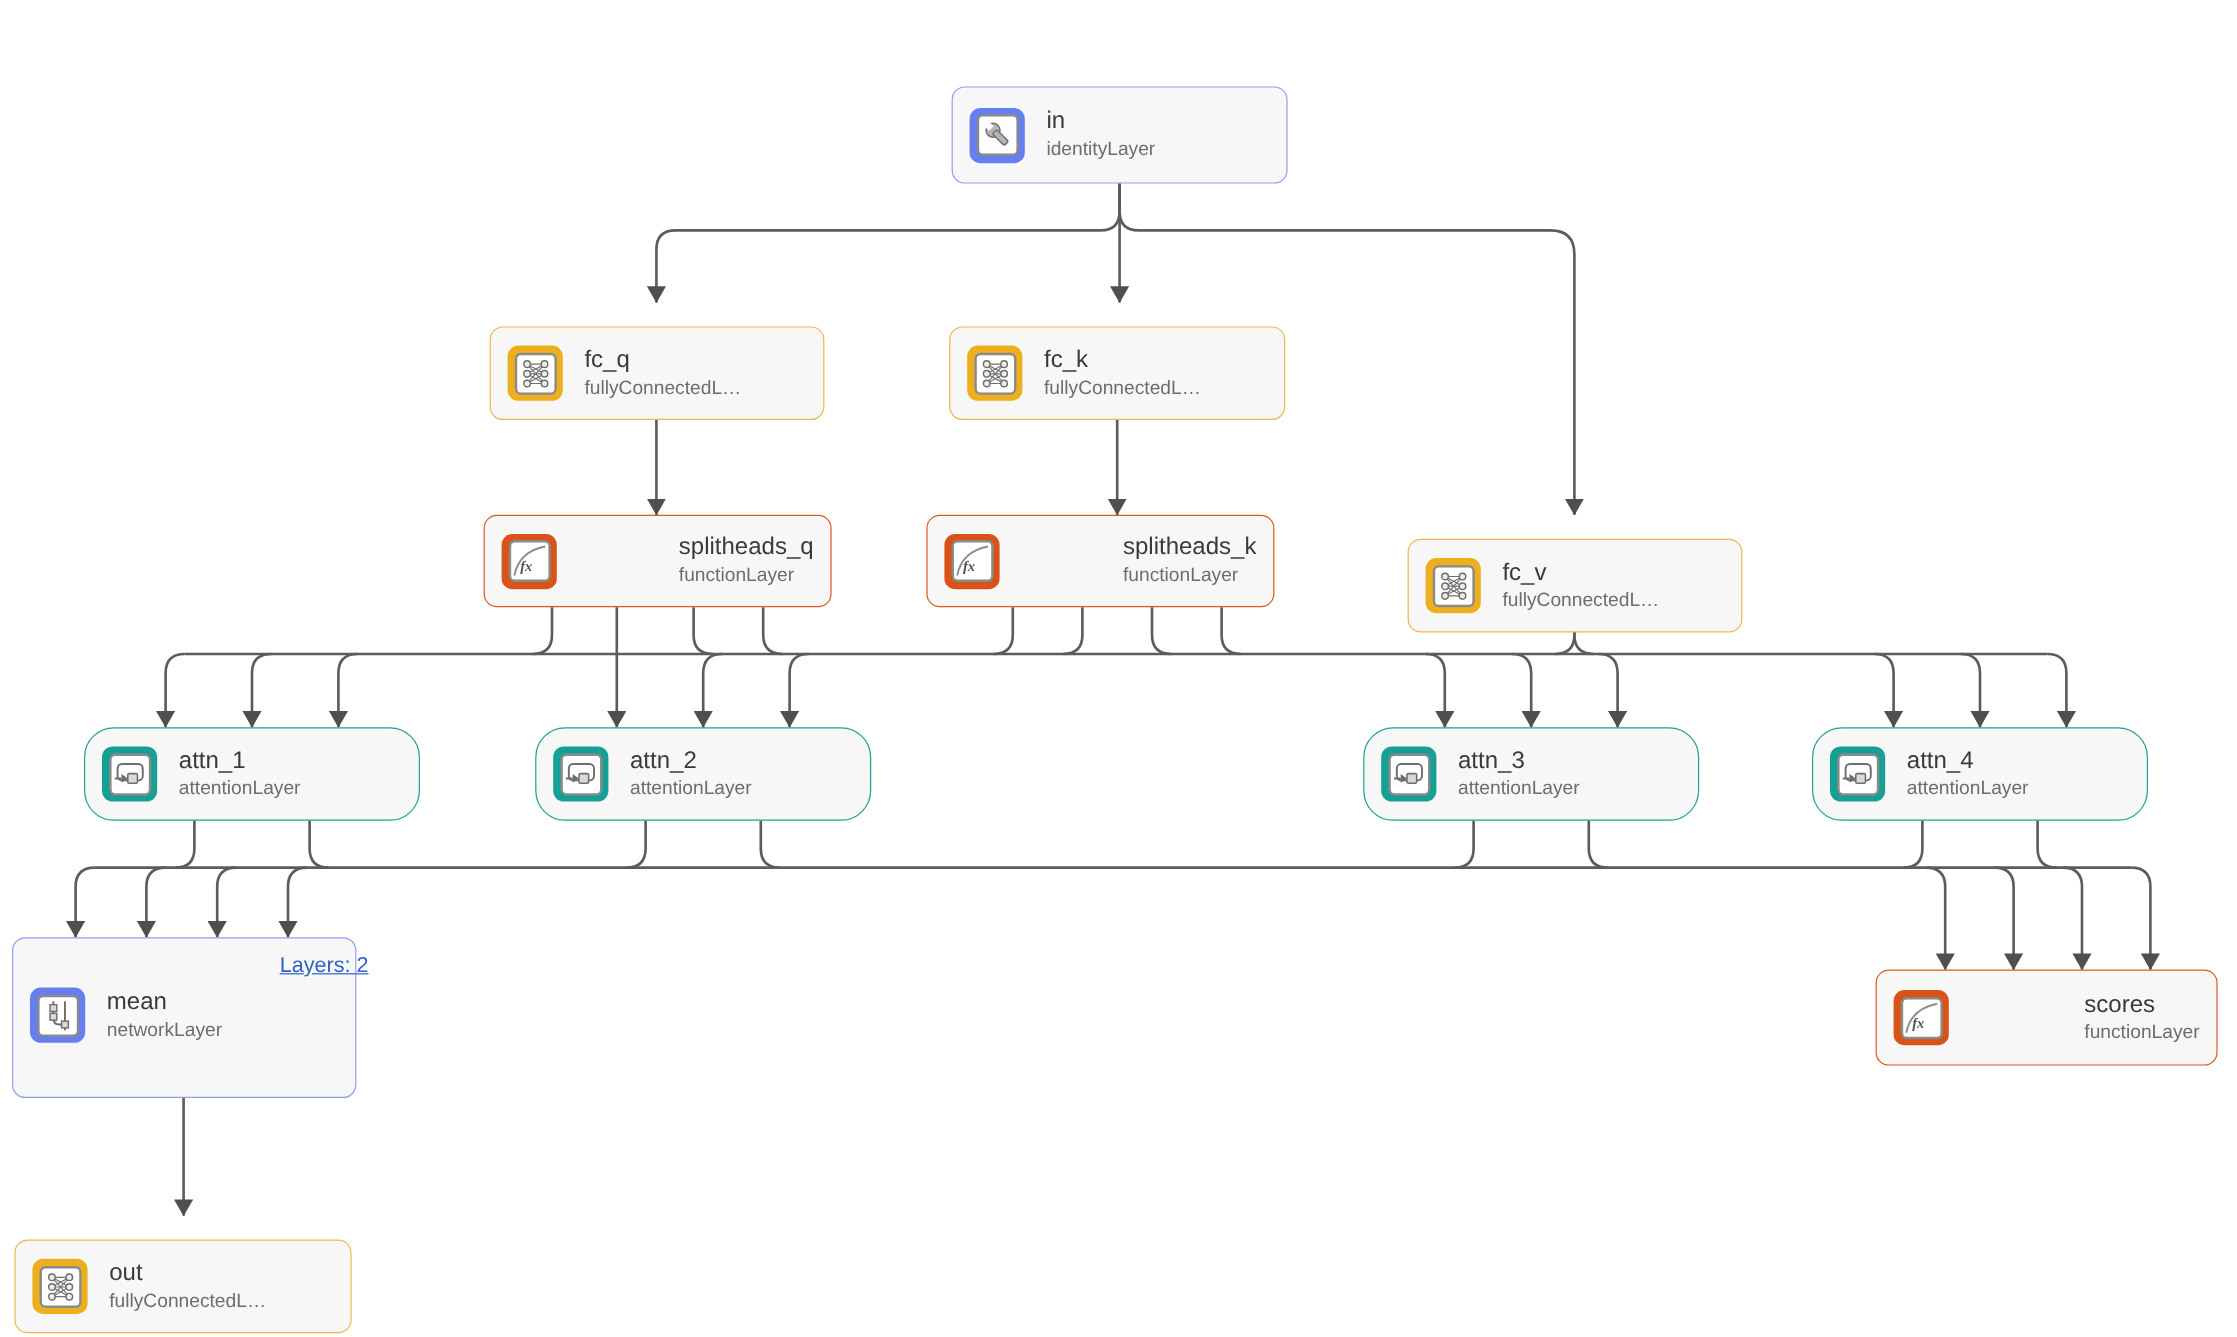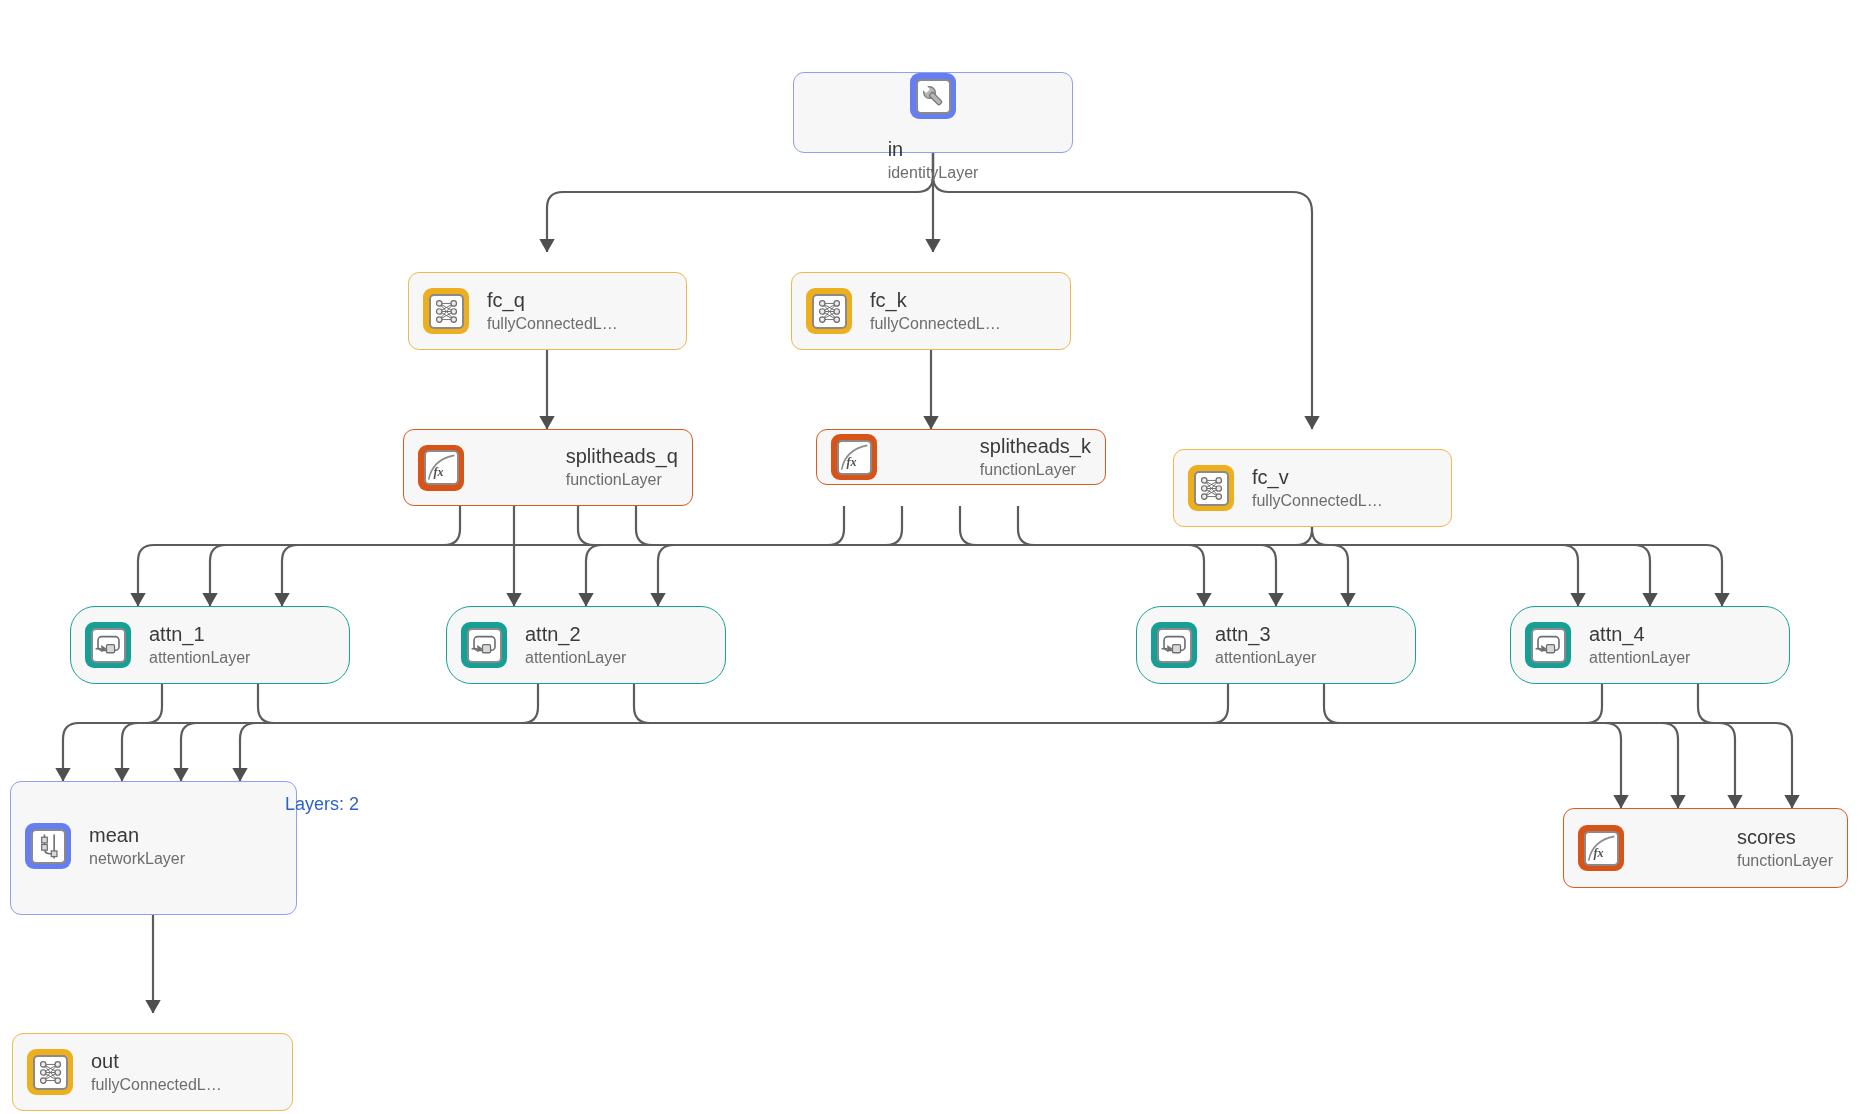--- a/index.html
+++ b/index.html
@@ -21,23 +21,23 @@
     display:flex;align-items:center;justify-content:center;
   }
   .node .inner{
     width:35px;height:35px;background:#fff;border:2px solid #8a8a8a;border-radius:5px;
     display:flex;align-items:center;justify-content:center;box-sizing:border-box;
   }
   .glyph{width:29px;height:29px;display:block;}
   .txt{display:flex;flex-direction:column;justify-content:center;min-width:0;}
   .title{font-size:20px;color:var(--c-title,#3a3a3a);line-height:25px;white-space:nowrap;}
   .sub{font-size:16px;color:var(--c-subtitle,#6d6d6d);line-height:22px;white-space:nowrap;}
-  .detail{font-size:18px;color:var(--c-detail,#2f63c1);line-height:20px;margin-left:100px;white-space:nowrap;}
+  .detail{font-size:18px;color:var(--c-detail,#2f63c1);line-height:20px;margin-left:48px;white-space:nowrap;text-decoration:underline;}
   
-  .t-blue{border-color:var(--c-identityborder,#8f9ff2);flex-direction:column;}
+  .t-blue{border-color:var(--c-identityborder,#8f9ff2);}
   .t-blue .icon{background:var(--c-identityicon,#667ff0);}
   .t-yellow{border-color:var(--c-fcborder,#edb84d);margin-top:20px;}
   .t-yellow .icon{background:var(--c-fcicon,#eeaf1f);}
   .t-orange{border-color:var(--c-fnborder,#d85c1e);justify-content:space-between;}
   .t-orange .icon{background:var(--c-fnicon,#d85318);}
   .t-teal{border-color:var(--c-attnborder,#18a295);border-radius:25px;}
   .t-teal .icon{background:var(--c-attnicon,#16a095);}
   
   .tall{flex-direction:row;align-items:stretch;padding:12px 14px 16px;gap:0;justify-content:space-between;}
   .tall .row{display:flex;align-items:center;gap:18px;}
@@ -215,21 +215,21 @@
           <use href="#sym-fx"></use>
         </svg>
       </div>
   </div>
   <div class="txt">
     <div class="title">splitheads_q</div>
     <div class="sub">functionLayer</div>
   </div>
 </div>
 
-<div class="node t-orange" style="left:816px;top:429px;width:290px;height:56px">
+<div class="node t-orange" style="left:772px;top:429px;width:290px;height:77px">
   <div class="icon">
     <div class="inner">
         <svg class="glyph" viewBox="0 0 36 36">
           <use href="#sym-fx"></use>
         </svg>
       </div>
   </div>
   <div class="txt">
     <div class="title">splitheads_k</div>
     <div class="sub">functionLayer</div>

